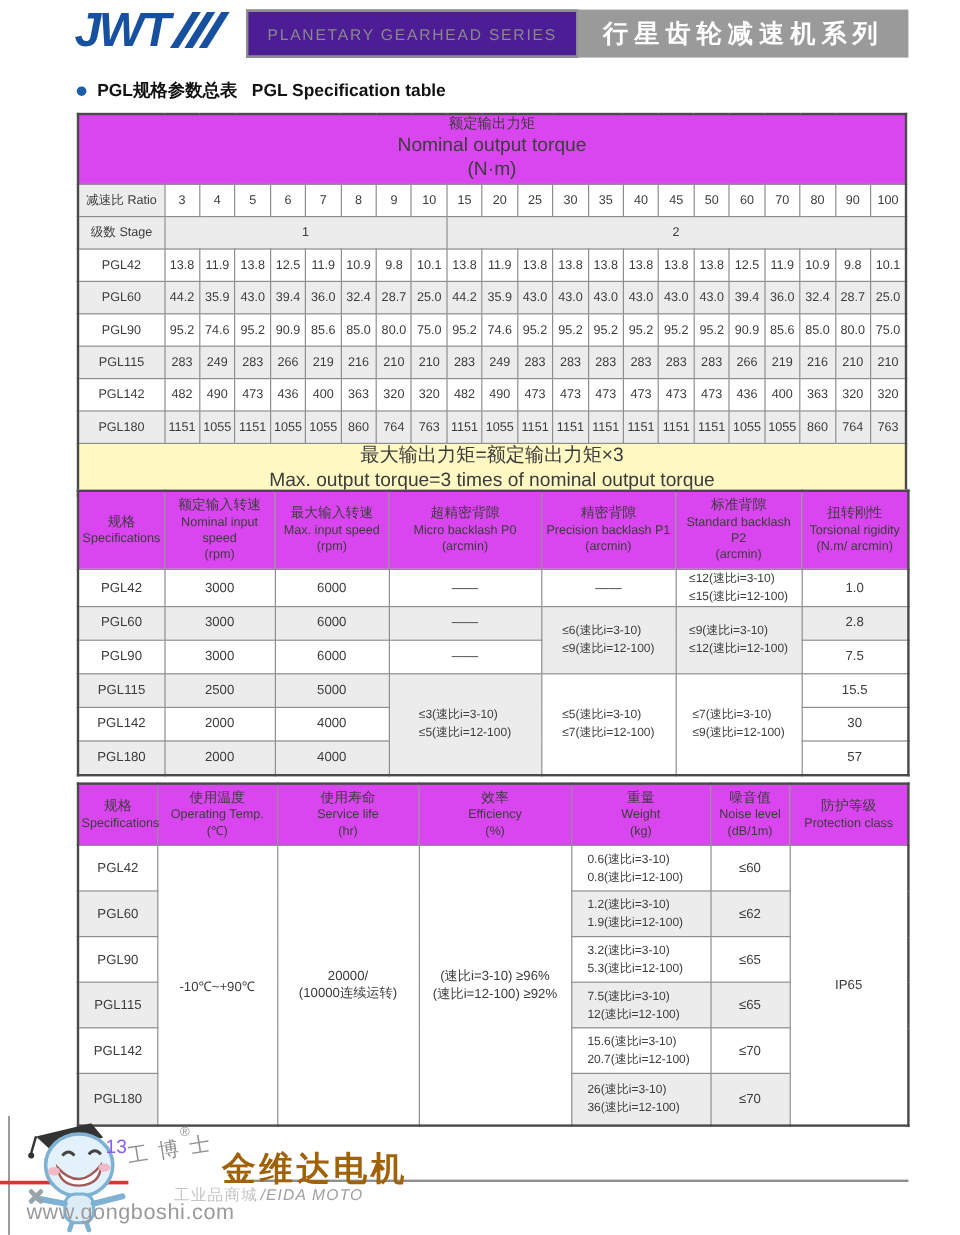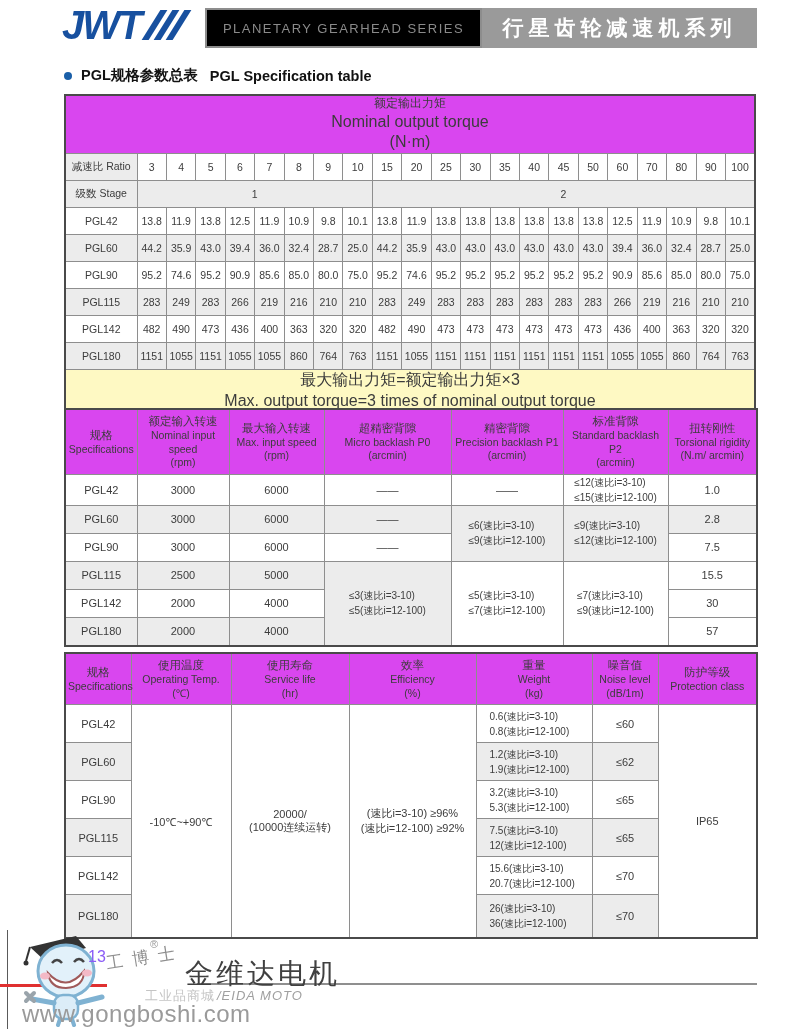--- a/index.html
+++ b/index.html
@@ -7,21 +7,21 @@
        font-family:"Liberation Sans", sans-serif;color:#3c3c3c;}
   .abs{position:absolute;}
 
   
   .logo{left:62px;top:2px;height:46px;display:flex;align-items:center;justify-content:center;}
   .logo-text{font-size:40px;font-weight:bold;font-style:italic;color:#17509f;letter-spacing:-2px;}
   .stripes{display:inline-flex;margin-left:6px;}
   .stripe{width:7px;height:30px;background:#17509f;transform:skewX(-32deg);margin-left:5px;}
   .series-en{left:205px;top:8px;width:273px;height:36px;border:2px solid #8d8d8d;
              display:flex;align-items:center;justify-content:center;
-             font-size:13px;letter-spacing:1.5px;color:#8a8a8a;background:#000000;}
+             font-size:13px;letter-spacing:1.5px;color:#8a8a8a;background:#4c1d95;}
   .series-cn{left:482px;top:8px;width:275px;height:40px;background:#9a9a9a;
              display:flex;align-items:center;justify-content:center;
              font-size:21px;font-weight:bold;letter-spacing:5px;color:#fff;}
 
   
   .page-title{left:64px;top:66px;display:flex;align-items:center;font-size:14.5px;font-weight:bold;color:#111;}
   .bullet{width:8px;height:8px;border-radius:50%;background:#1a5fa8;margin-right:9px;}
   .title-en{margin-left:12px;}
 
   
@@ -56,24 +56,24 @@
   .hrow .hen{font-size:10.5px;}
 
   
   .v-line{left:7px;top:930px;width:1px;height:99px;background:#5a5a5a;}
   .red-line{left:0;top:984px;width:107px;height:3px;background:#e03030;}
   .gray-line{left:197px;top:983px;width:560px;height:2px;background:#8f8f8f;}
   .mascot{left:16px;top:931px;}
   .reg-mark{left:150px;top:938px;font-size:11px;color:#9a9a9a;}
   .page-num{left:88px;top:948px;font-size:16px;color:#8b5cf6;}
   .wm-gbs{left:106px;top:946px;font-size:17px;color:#8f8f8f;letter-spacing:9px;transform:rotate(-9deg);}
-  .brand-cn{left:185px;top:955px;font-size:28px;font-weight:normal;color:#404040;letter-spacing:3px;}
+  .brand-cn{left:185px;top:955px;font-size:28px;font-weight:bold;color:#a16207;letter-spacing:3px;}
   .brand-sub{left:145px;top:987px;font-size:13px;color:#c4c4c4;letter-spacing:1px;text-align:center;}
   .brand-sub .em{font-style:italic;color:#a0a0a0;margin-left:2px;}
-  .site{left:22px;top:1000px;font-size:24px;color:#9a9a9a;letter-spacing:0.5px;}
+  .site{left:22px;top:1000px;font-size:18px;color:#9a9a9a;letter-spacing:0.5px;}
 </style>
 </head>
 <body>
 
 <div class="abs logo">
   <span class="logo-text">JWT</span>
   <span class="stripes">
     <span class="stripe"></span>
       <span class="stripe"></span>
       <span class="stripe"></span>

